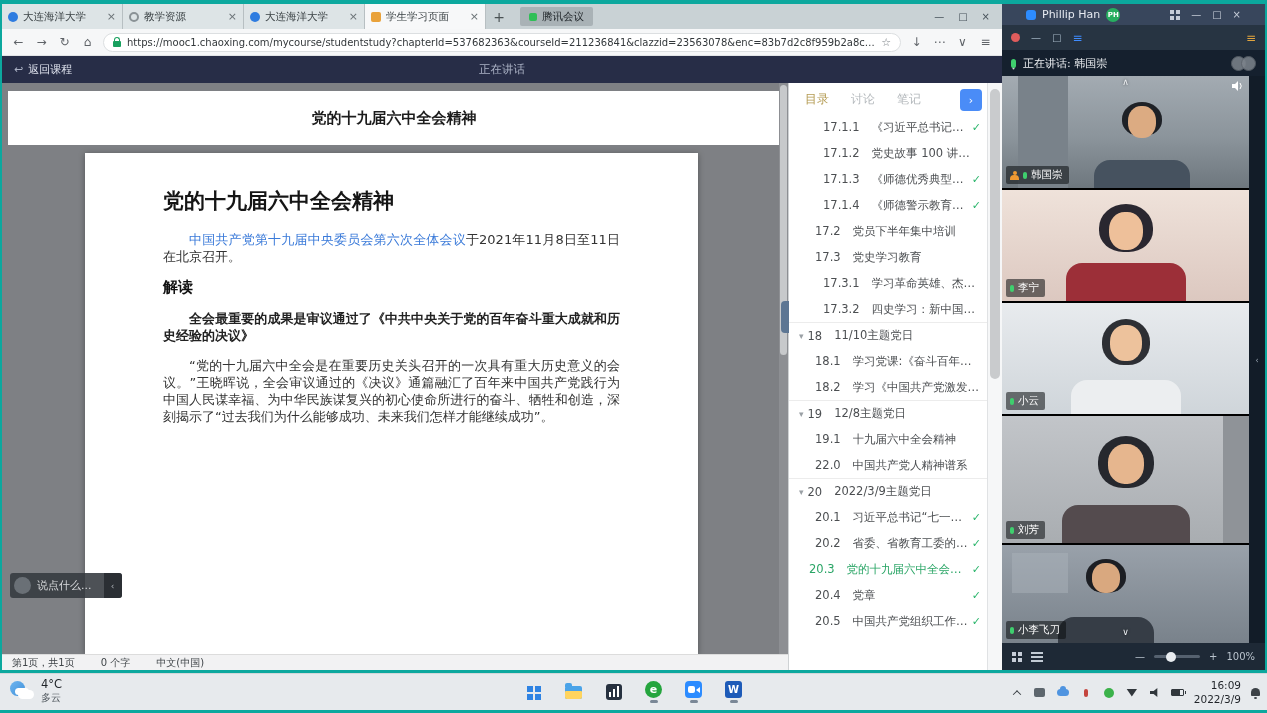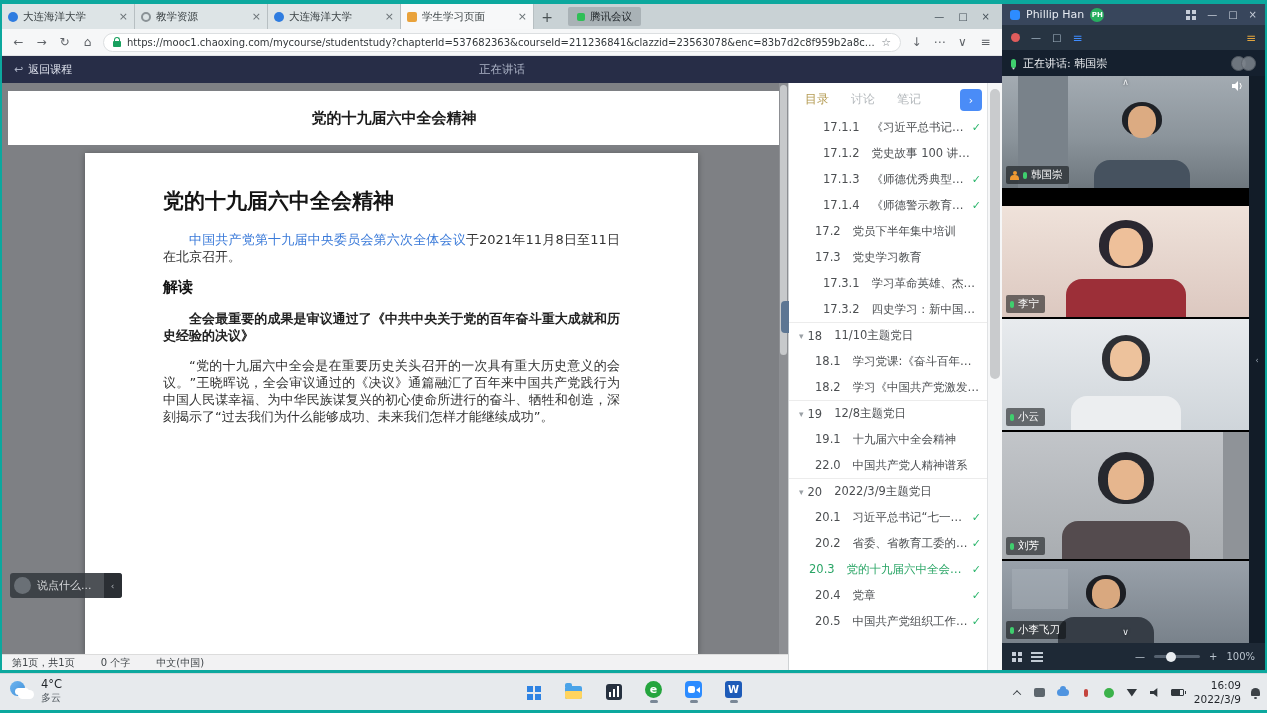--- a/index.html
+++ b/index.html
@@ -5,21 +5,21 @@
   html,body{margin:0;padding:0;}
   *{box-sizing:border-box;}
   .screen{position:relative;width:1267px;height:713px;overflow:hidden;
     background:var(--desktop-teal,#0ca89e);
     font-family:"DejaVu Sans","Liberation Sans",sans-serif;font-size:12px;color:#222;}
 
   
   .browser{position:absolute;left:2px;top:4px;width:1000px;height:666px;display:flex;flex-direction:column;background:#fff;}
   .tabbar{height:25px;background:#c9d2d5;display:flex;align-items:stretch;flex:none;}
   .tabs{display:flex;}
-  .tab{width:133px;display:flex;align-items:center;gap:5px;padding:0 6px;background:#dde4e6;border-right:1px solid #b7bfc2;font-size:10.5px;color:#3b4245;cursor:default;}
+  .tab{width:121px;display:flex;align-items:center;gap:5px;padding:0 6px;background:#dde4e6;border-right:1px solid #b7bfc2;font-size:10.5px;color:#3b4245;cursor:default;}
   .tab.active{background:#f7f8f9;}
   .tab .favicon{width:10px;height:10px;flex:none;border-radius:2px;}
   .tab.ic-site .favicon{background:#2e7ce0;border-radius:50%;}
   .tab.ic-globe .favicon{background:transparent;border:2px solid #8a9296;border-radius:50%;}
   .tab.ic-page .favicon{background:#e9a23b;}
   .tab-label{flex:1;white-space:nowrap;overflow:hidden;text-overflow:ellipsis;}
   .tab-close{color:#6b7377;font-size:11px;flex:none;}
   .newtab{width:26px;display:flex;align-items:center;justify-content:center;color:#4a5254;font-size:14px;}
   .meet-chip{margin:3px 0 3px 8px;display:flex;align-items:center;gap:5px;background:#a9b2b6;border-radius:2px;padding:0 9px;font-size:10.5px;color:#20262a;}
   .cam-dot{width:8px;height:8px;border-radius:2px;background:#2fbf57;}
@@ -74,41 +74,41 @@
   .toc-row .txt{white-space:nowrap;overflow:hidden;text-overflow:ellipsis;flex:1;}
   .toc-row .tick{display:none;color:var(--check-green,#2bb56b);font-size:11px;margin-left:4px;flex:none;}
   .toc-row.check .tick{display:inline;}
   .toc-row.active{color:var(--active-item-green,#2aa566);padding-left:20px;}
 
   .win-scrollbar{width:15px;background:#f6f7f8;border-left:1px solid #e0e2e4;position:relative;flex:none;}
   .win-scrollbar .thumb{position:absolute;left:2px;top:6px;width:10px;height:290px;background:#c9cbcd;border-radius:5px;}
 
   
   .meeting{position:absolute;left:1002px;top:4px;width:263px;height:666px;background:#0c1520;display:flex;flex-direction:column;}
-  .m-title{height:21px;background:#38465c;display:flex;align-items:center;gap:6px;padding:0 8px;color:#e6eaf1;font-size:11px;flex:none;}
+  .m-title{height:21px;background:#38465c;display:flex;align-items:center;gap:6px;padding:0 24px;color:#e6eaf1;font-size:11px;flex:none;}
   .m-applogo{width:10px;height:10px;border-radius:3px;background:var(--meeting-accent-blue,#2d8cff);flex:none;}
   .m-avatar{width:14px;height:14px;border-radius:50%;background:#27ae60;color:#fff;font-size:7px;display:flex;align-items:center;justify-content:center;font-weight:bold;flex:none;}
   .m-ticons{margin-left:auto;display:flex;gap:11px;color:#c6cdd8;font-size:10px;align-items:center;}
   .grid-glyph{width:10px;height:10px;display:block;}
   .grid-glyph::before{content:'';display:block;width:4px;height:4px;background:#c6cdd8;box-shadow:6px 0 #c6cdd8,0 6px #c6cdd8,6px 6px #c6cdd8;}
   .m-subbar{height:25px;background:#273442;display:flex;align-items:center;gap:11px;padding:0 9px;color:#9fb0bf;font-size:10px;flex:none;}
   .rec-dot{width:9px;height:9px;border-radius:50%;background:#e05c5c;}
   .menu-blue{color:#3f8cff;font-size:12px;}
   .menu-orange{margin-left:auto;color:#e0a43f;font-size:12px;}
   .m-speaking{height:26px;background:#15202e;display:flex;align-items:center;gap:7px;padding:0 9px;color:#f0f2f5;font-size:11px;flex:none;}
   .mic-ic{width:5px;height:9px;border-radius:2.5px;background:#3fcf6e;flex:none;box-shadow:0 3px 0 -1.5px #cfd6da;}
   .spk-circles{margin-left:auto;display:flex;}
   .spk-circles i{width:15px;height:15px;border-radius:50%;background:#7d848c;opacity:.85;margin-left:-5px;border:1px solid #5c636b;}
 
   .m-body{flex:1;display:flex;min-height:0;background:#000;}
   .m-videos{flex:1;display:flex;flex-direction:column;gap:2px;min-height:0;overflow:hidden;}
   .tile{position:relative;overflow:hidden;flex:none;}
   .m-videos div.tile:nth-of-type(1){height:112px;background:linear-gradient(180deg,#a3abb2 0%,#8b949b 55%,#6e777e 100%);}
   .m-videos div.tile:nth-of-type(1)::before{content:'';position:absolute;left:16px;top:0;width:50px;height:100%;background:#79828a;}
-  .m-videos div.tile:nth-of-type(2){height:111px;background:linear-gradient(180deg,#efe2da,#dcc8c0);margin-top:16px;}
+  .m-videos div.tile:nth-of-type(2){height:111px;background:linear-gradient(180deg,#efe2da,#dcc8c0);}
   .m-videos div.tile:nth-of-type(3){height:111px;background:linear-gradient(180deg,#e8ebee,#cfd5da);}
   .m-videos div.tile:nth-of-type(4){height:127px;background:linear-gradient(180deg,#c2c5c9,#a9adb1);}
   .m-videos div.tile:nth-of-type(4)::before{content:'';position:absolute;right:0;top:0;width:26px;height:100%;background:#8f9398;}
   .m-videos div.tile:nth-of-type(5){flex:1;background:linear-gradient(180deg,#99a1aa,#79828b);}
   .m-videos div.tile:nth-of-type(5)::before{content:'';position:absolute;left:10px;top:8px;width:56px;height:40px;background:#aab2ba;opacity:.5;}
 
   .figure{position:absolute;left:0;right:0;bottom:0;top:0;}
   .figure i{position:absolute;left:50%;transform:translateX(-50%);}
   .hair{top:18px;width:46px;height:44px;border-radius:50% 50% 45% 45%;background:#24262b;}
   .face{top:24px;width:32px;height:36px;border-radius:46%;background:#e8b78f;}

